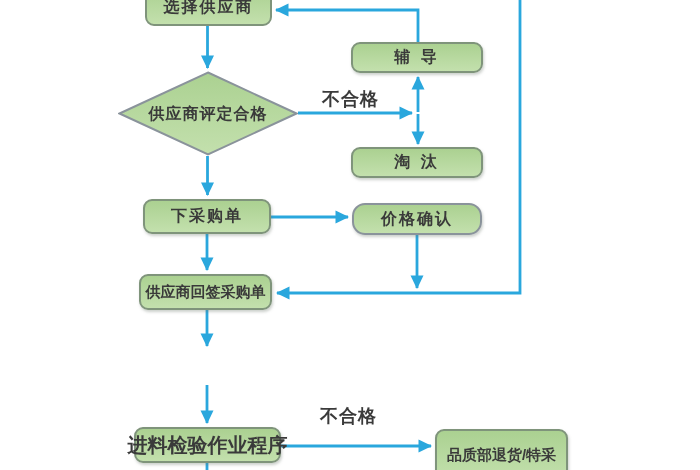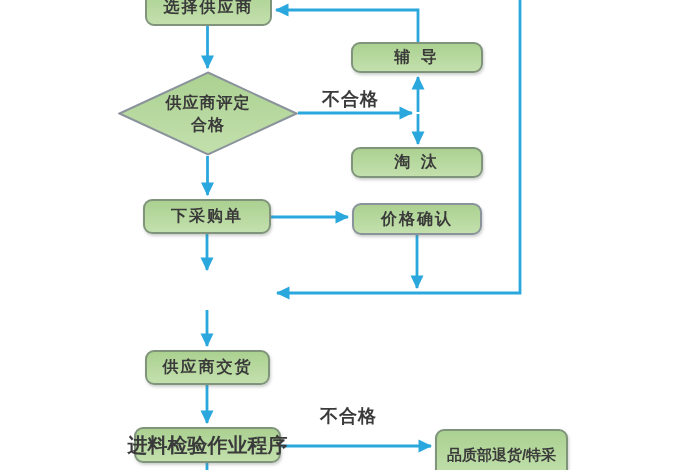--- a/index.html
+++ b/index.html
@@ -32,33 +32,33 @@
     letter-spacing:1px;
     display:flex;align-items:center;justify-content:center;
     text-align:center;
     box-shadow:1px 2px 3px rgba(110,120,110,0.35);
     white-space:nowrap;
   }
   #n-select{left:145px;top:-12px;width:127px;height:38px;letter-spacing:2px;box-shadow:none;}
   #n-coaching{left:351px;top:42px;width:132px;height:31px;letter-spacing:3px;}
   #n-eliminate{left:351px;top:147px;width:132px;height:31px;letter-spacing:3px;}
   #n-place-po{left:143px;top:199px;width:128px;height:35px;letter-spacing:2px;}
-  #n-price-confirm{left:352px;top:203px;width:130px;height:32px;letter-spacing:2px;border-color:var(--diamond-border);}
+  #n-price-confirm{left:352px;top:203px;width:130px;height:32px;letter-spacing:2px;border-color:var(--diamond-border);border-radius:13px;}
   #n-countersign{left:139px;top:274px;width:133px;height:36px;font-size:15px;letter-spacing:0;}
   #n-delivery{left:145px;top:350px;width:125px;height:35px;letter-spacing:2px;}
   #n-inspection{left:134px;top:427px;width:147px;height:36px;font-size:20px;letter-spacing:0;}
   #n-quality-return{left:435px;top:429px;width:133px;height:52px;font-size:15px;letter-spacing:0;}
   .diamond-wrap{position:absolute;left:118px;top:71px;width:180px;height:85px;}
   .diamond-wrap svg{position:absolute;left:0;top:0;width:100%;height:100%;}
   .diamond-wrap polygon{fill:url(#dgrad);stroke:var(--diamond-border);stroke-width:2px;}
   .gs1{stop-color:var(--node-fill-top);}
   .gs2{stop-color:var(--node-fill-bottom);}
   .diamond-text{
     position:absolute;inset:0;
-    display:flex;flex-direction:column;align-items:center;justify-content:center;
+    display:flex;flex-direction:row;align-items:center;justify-content:center;
     color:var(--text);font-weight:bold;font-size:16px;line-height:22px;letter-spacing:1px;
   }
   .flow-label{
     position:absolute;color:var(--text);font-weight:bold;font-size:18px;letter-spacing:1px;
     white-space:nowrap;
   }
   #lbl-unqualified-top{left:322px;top:87px;}
   #lbl-unqualified-bottom{left:320px;top:404px;}
 </style>
 </head>
@@ -90,21 +90,21 @@
     <path class="conn" marker-end="url(#arw)" d="M207,385 L207,423"></path>
     <path class="conn" marker-end="url(#arw)" d="M281,446 L431,446"></path>
     <path class="conn" d="M207,463 L207,471"></path>
   </svg>
 
   <div class="node" id="n-select">选择供应商</div>
   <div class="node" id="n-coaching">辅 导</div>
   <div class="node" id="n-eliminate">淘 汰</div>
   <div class="node" id="n-place-po">下采购单</div>
   <div class="node" id="n-price-confirm">价格确认</div>
-  <div class="node" id="n-delivery">供应商交货</div>
+  <div class="node" id="n-countersign">供应商回签采购单</div>
   <div class="node" id="n-inspection">进料检验作业程序</div>
   <div class="node" id="n-quality-return">品质部退货/特采</div>
 
   <div class="diamond-wrap">
     <svg viewBox="0 0 180 85">
       <polygon points="90,1.5 178.5,42.5 90,83.5 1.5,42.5"></polygon>
     </svg>
     <div class="diamond-text">
       <span>供应商评定</span>
       <span>合格</span>

